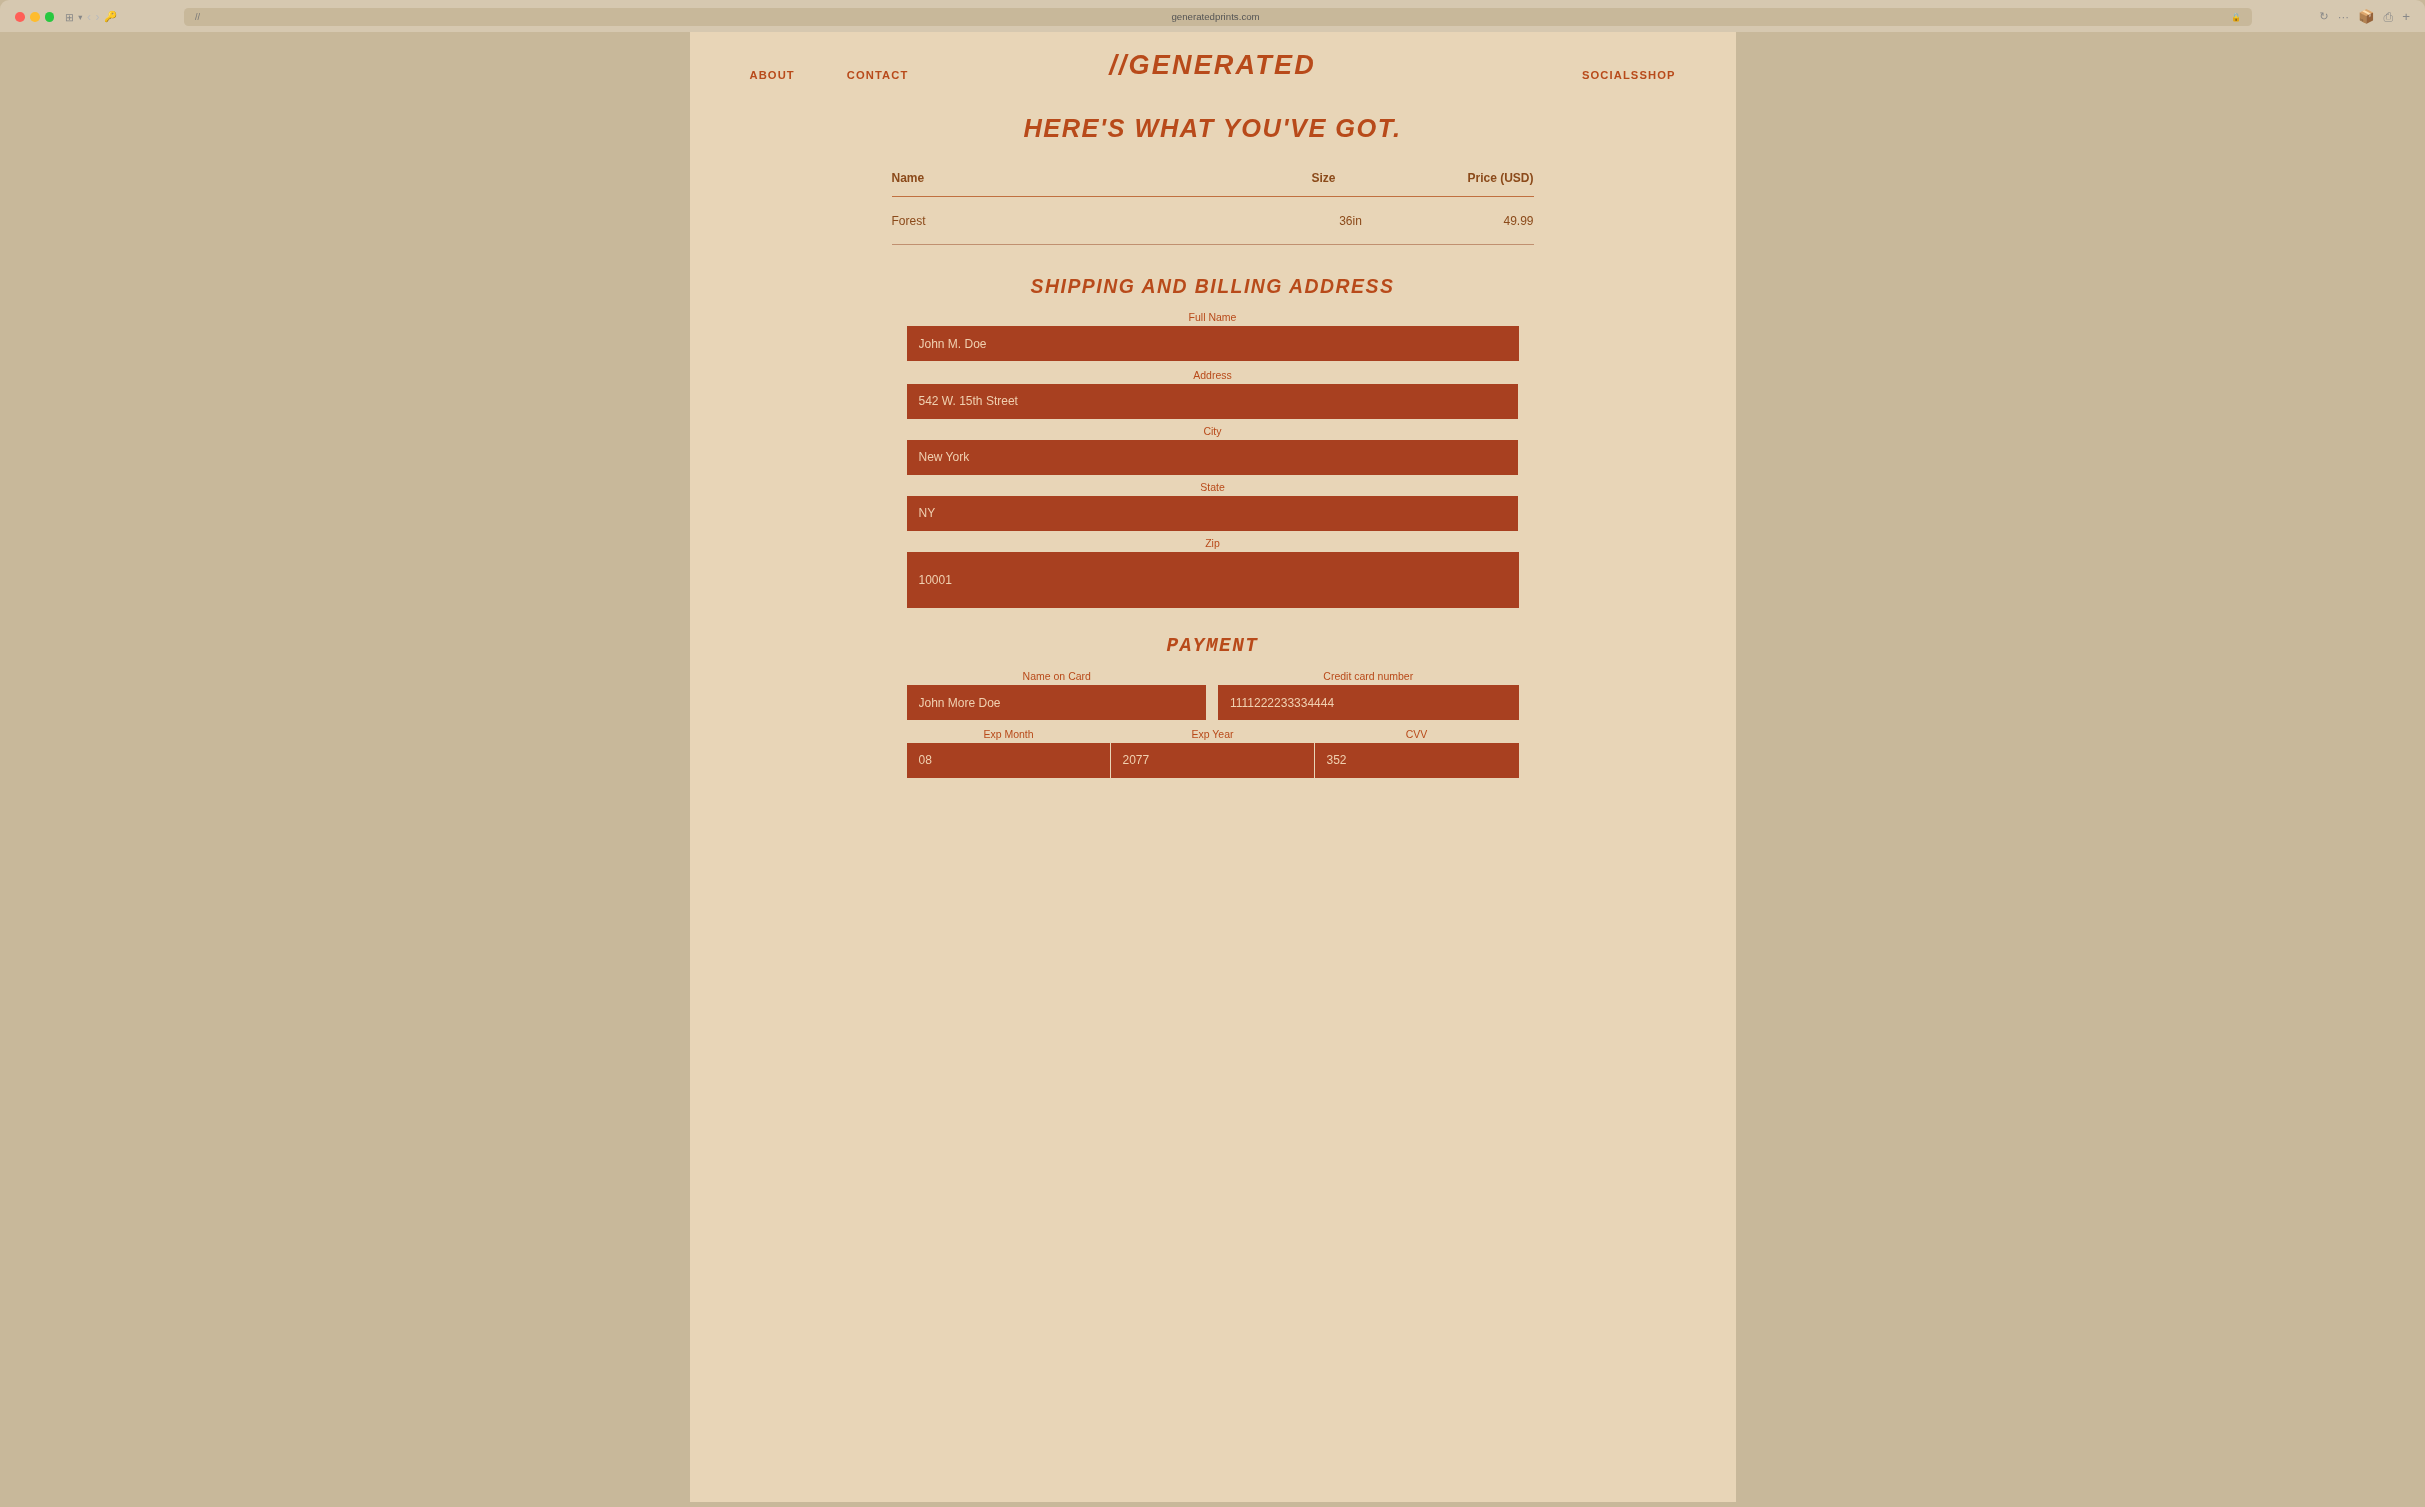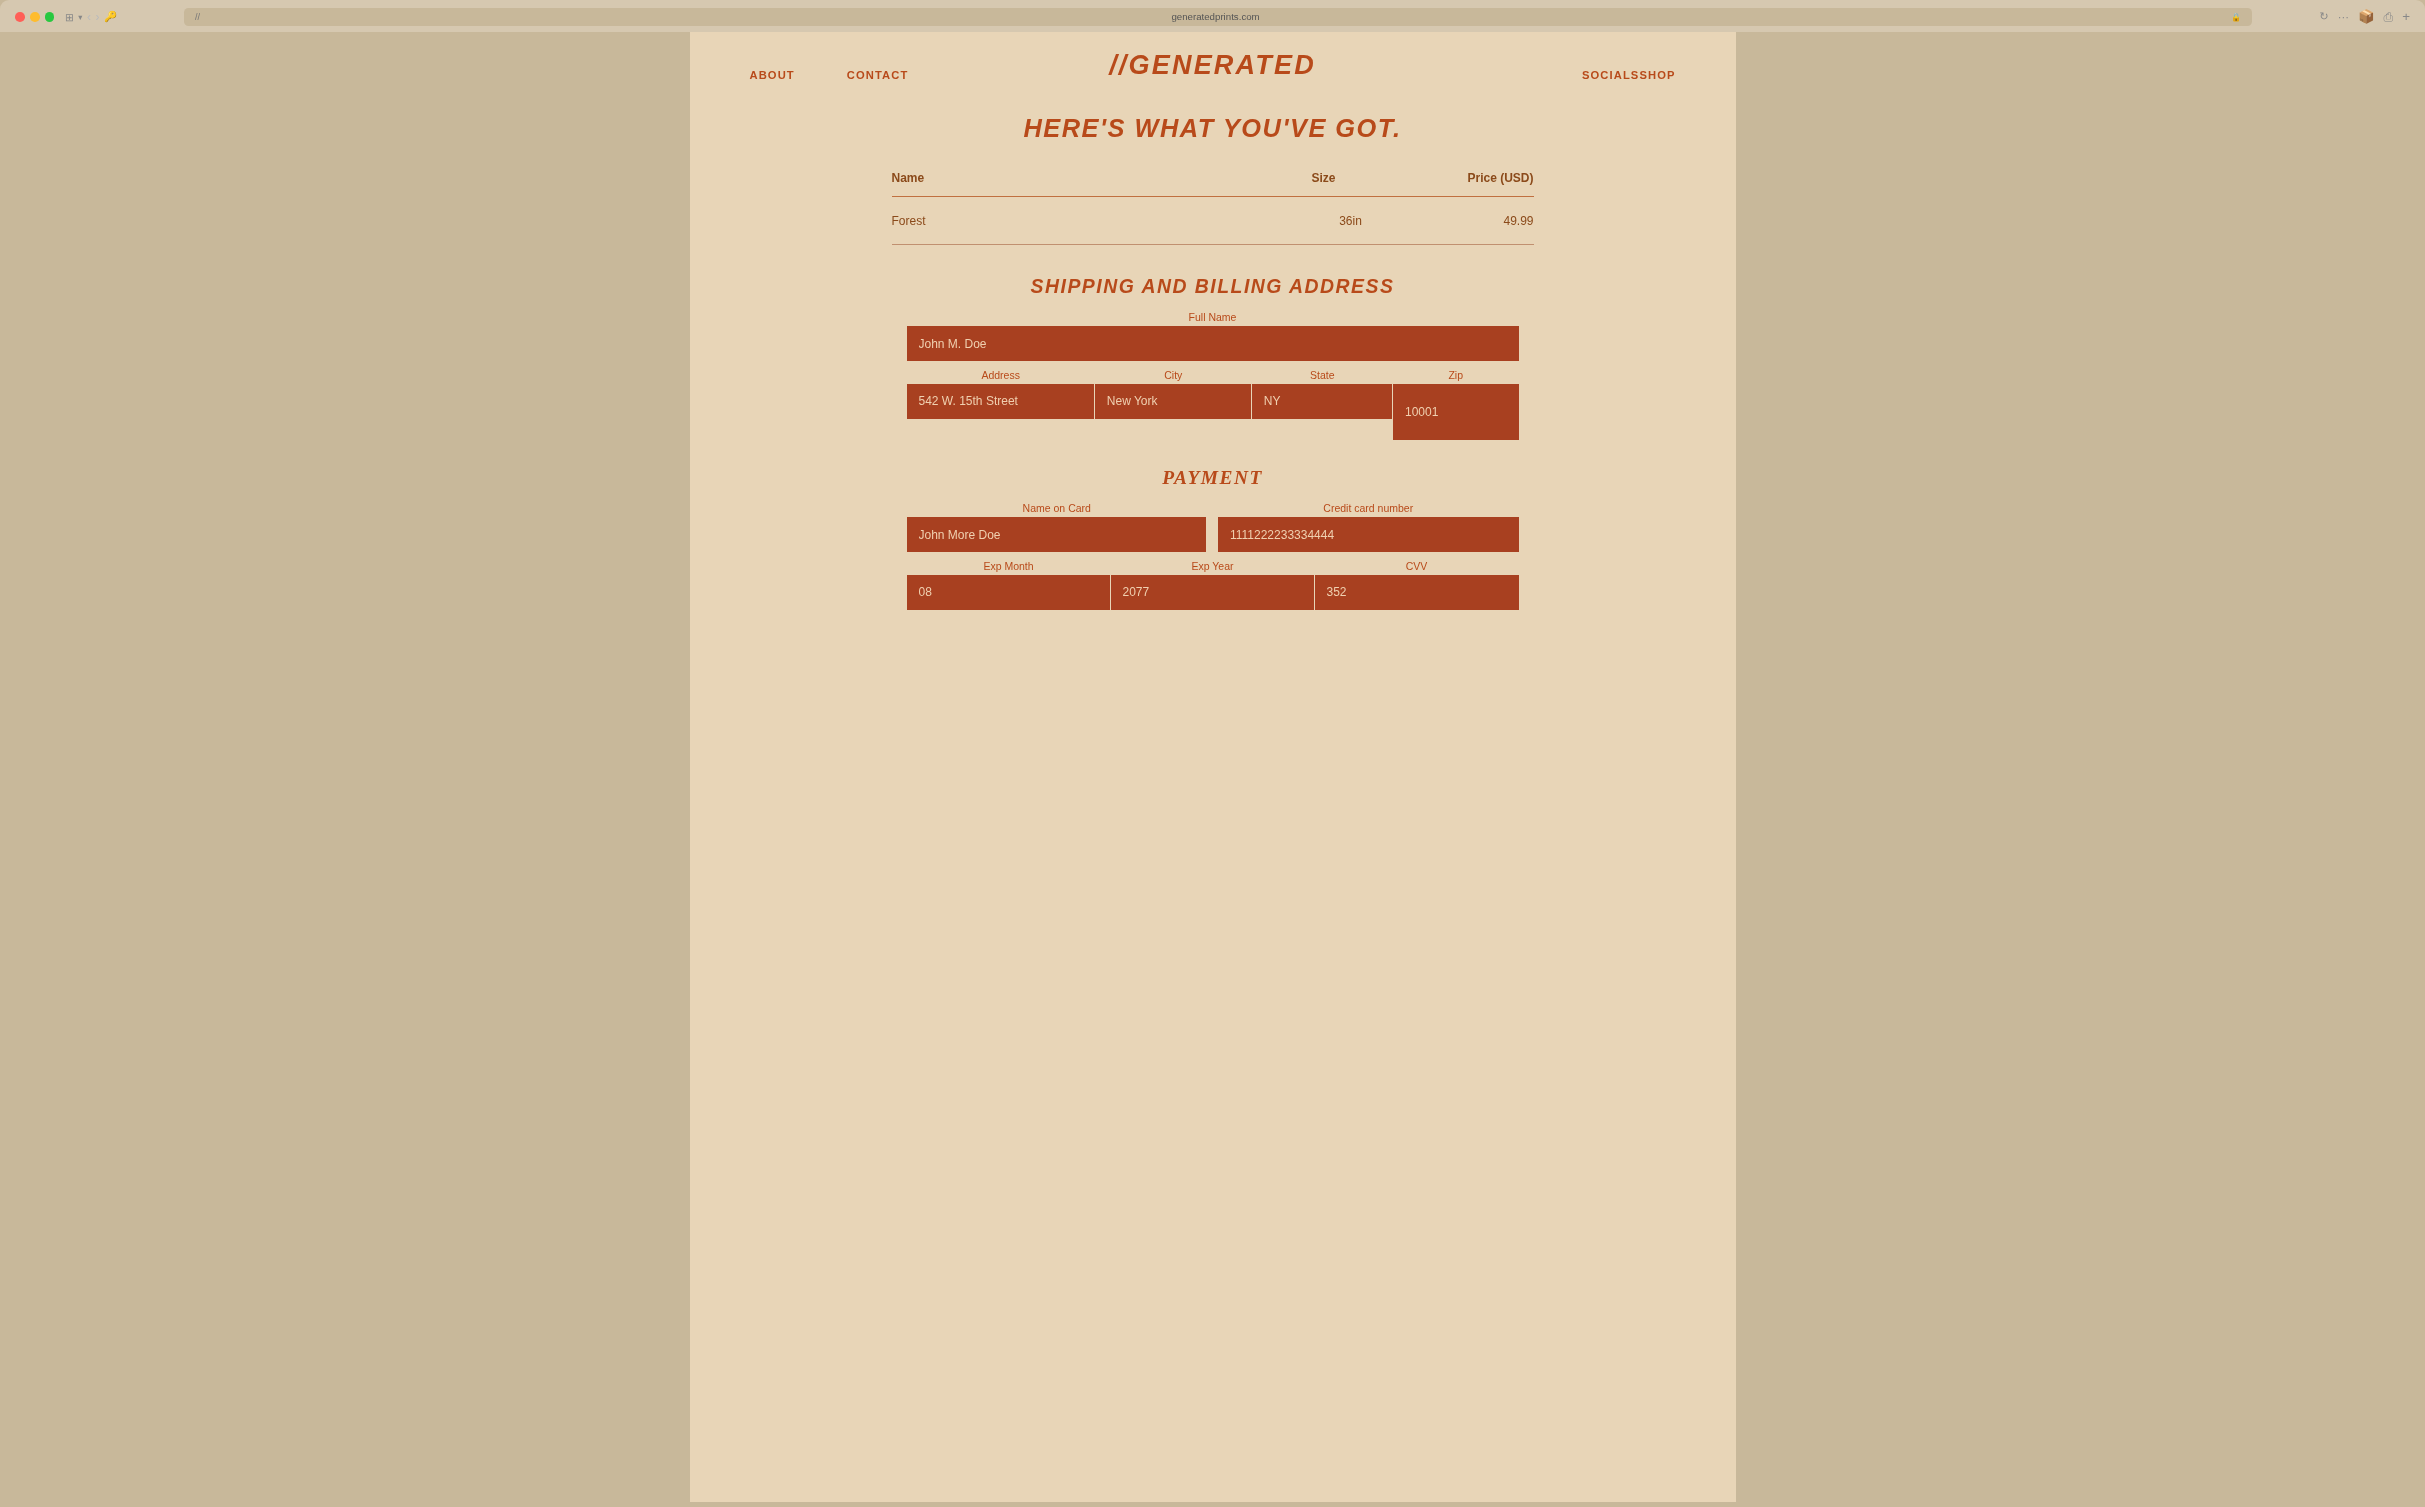--- a/index.html
+++ b/index.html
@@ -103,42 +103,42 @@
   </div>
 
   <div style="max-width:642px;margin:30px auto 0;padding:0 15px;">
     <div style="text-align:center;font-size:19.4px;font-weight:900;color:#b84a1a;text-transform:uppercase;letter-spacing:1.5px;margin-bottom:13.4px;font-style:italic;font-family:'Arial Black',sans-serif;">SHIPPING AND BILLING ADDRESS</div>
 
     <div>
       <div style="text-align:center;color:#b84a1a;font-size:10.5px;font-weight:500;margin-bottom:3px;">Full Name</div>
       <input type="text" style="width: 100%; background: rgb(168, 64, 32); color: rgb(240, 208, 176); border: none; padding: 10.5px 12px; font-size: 12px; font-weight: 500; outline: none; display: block;" value="John M. Doe">
     </div>
 
-    <div style="display:flex;margin-top:1.5px;">
+    <div style="display:flex;margin-top:1.5px;flex-direction:column;">
       <div style="flex:1.2;">
         <div style="text-align:center;color:#b84a1a;font-size:10.5px;font-weight:500;margin-bottom:3px;margin-top:6px;">Address</div>
         <input type="text" style="width: 100%; background: rgb(168, 64, 32); color: rgb(240, 208, 176); border-top: none; border-bottom: none; border-left: none; border-image: initial; padding: 10.5px 12px; font-size: 12px; font-weight: 500; outline: none; display: block; border-right: 1.5px solid rgb(232, 213, 183);" value="542 W. 15th Street">
       </div>
       <div style="flex:1;">
         <div style="text-align:center;color:#b84a1a;font-size:10.5px;font-weight:500;margin-bottom:3px;margin-top:6px;">City</div>
         <input type="text" style="width: 100%; background: rgb(168, 64, 32); color: rgb(240, 208, 176); border-top: none; border-bottom: none; border-left: none; border-image: initial; padding: 10.5px 12px; font-size: 12px; font-weight: 500; outline: none; display: block; border-right: 1.5px solid rgb(232, 213, 183);" value="New York">
       </div>
       <div style="flex:0.9;">
         <div style="text-align:center;color:#b84a1a;font-size:10.5px;font-weight:500;margin-bottom:3px;margin-top:6px;">State</div>
         <input type="text" style="width: 100%; background: rgb(168, 64, 32); color: rgb(240, 208, 176); border-top: none; border-bottom: none; border-left: none; border-image: initial; padding: 10.5px 12px; font-size: 12px; font-weight: 500; outline: none; display: block; border-right: 1.5px solid rgb(232, 213, 183);" value="NY">
       </div>
       <div style="flex:0.8;">
         <div style="text-align:center;color:#b84a1a;font-size:10.5px;font-weight:500;margin-bottom:3px;margin-top:6px;">Zip</div>
         <input type="text" style="width: 100%; background: rgb(168, 64, 32); color: rgb(240, 208, 176); border: none; padding: 21px 12px; font-size: 12px; font-weight: 400; outline: none; display: block;" value="10001">
       </div>
     </div>
   </div>
 
   <div style="max-width:642px;margin:27px auto 0;padding:0 15px;">
-    <div style="text-align:center;font-size:19.4px;font-weight:900;color:#b84a1a;text-transform:uppercase;letter-spacing:1.5px;margin-bottom:13.4px;font-style:italic;font-family:Liberation Serif, serif;">PAYMENT</div>
+    <div style="text-align:center;font-size:19.4px;font-weight:900;color:#b84a1a;text-transform:uppercase;letter-spacing:1.5px;margin-bottom:13.4px;font-style:italic;font-family:Liberation Mono, monospace;">PAYMENT</div>
 
     <div style="display:flex;gap:11px;">
       <div style="flex:1;">
         <div style="text-align:center;color:#b84a1a;font-size:10.5px;font-weight:500;margin-bottom:3px;">Name on Card</div>
         <input type="text" style="width: 100%; background: rgb(168, 64, 32); color: rgb(240, 208, 176); border-top: none; border-bottom: none; border-left: none; border-image: initial; padding: 10.5px 12px; font-size: 12px; font-weight: 500; outline: none; display: block; border-right: 1.5px solid rgb(232, 213, 183);" value="John More Doe">
       </div>
       <div style="flex:1;">
         <div style="text-align:center;color:#b84a1a;font-size:10.5px;font-weight:500;margin-bottom:3px;">Credit card number</div>
         <input type="text" style="width: 100%; background: rgb(168, 64, 32); color: rgb(240, 208, 176); border: none; padding: 10.5px 12px; font-size: 12px; font-weight: 500; outline: none; display: block;" value="1111222233334444">
       </div>

